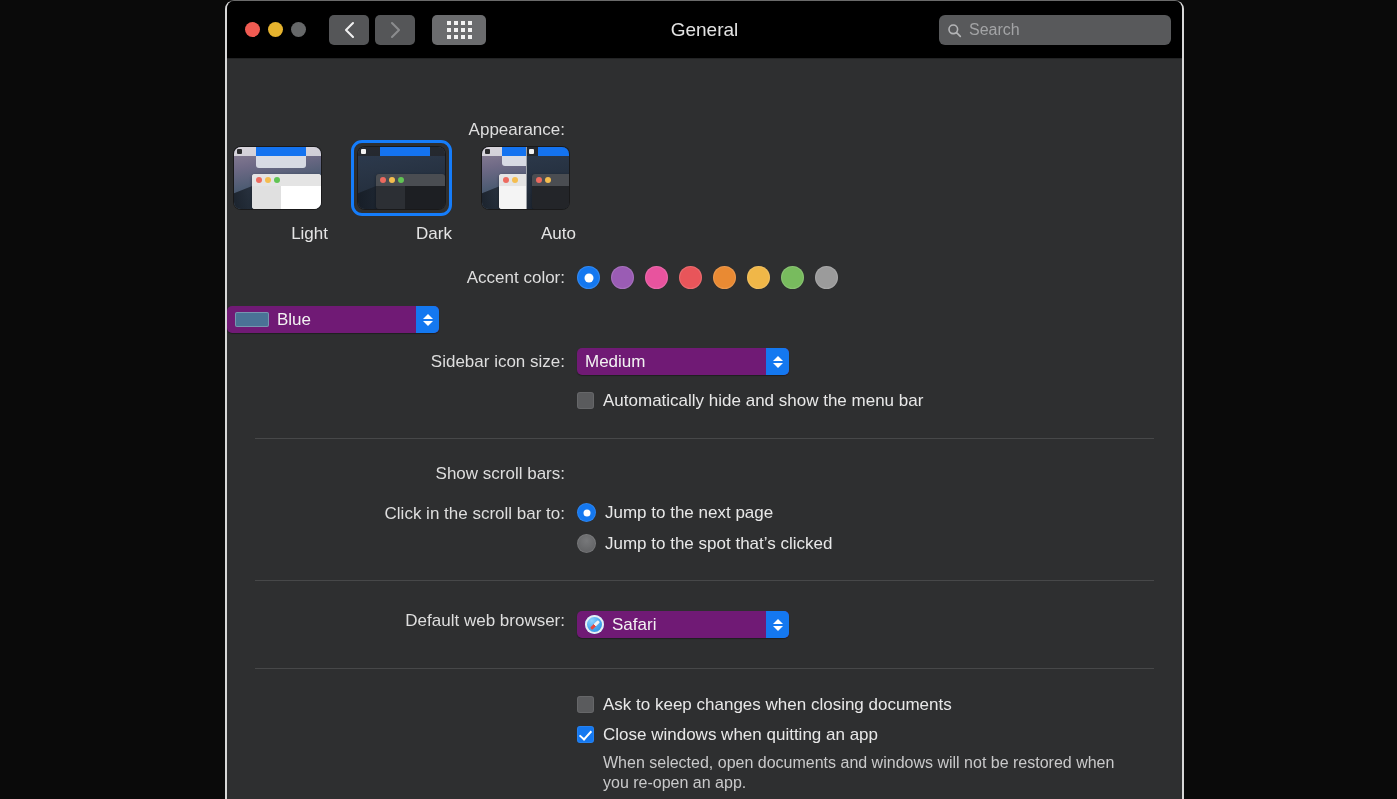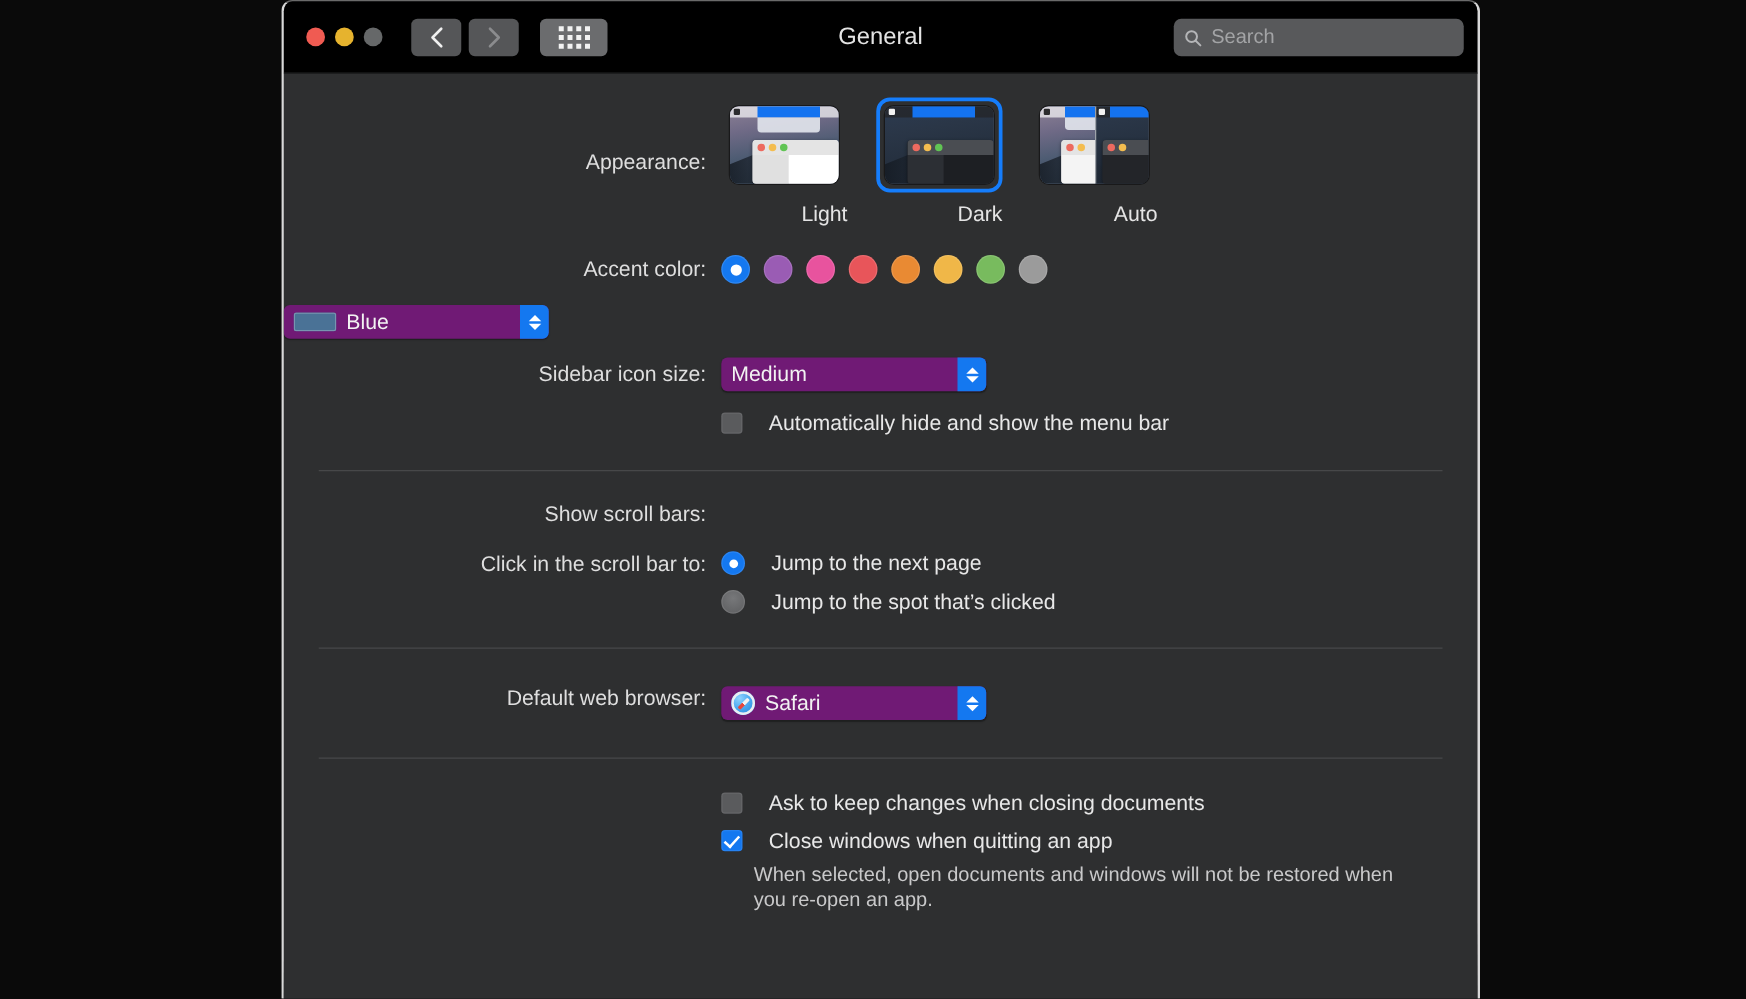--- a/index.html
+++ b/index.html
@@ -72,21 +72,21 @@
   
   #content { position: relative; padding: 0; }
 
   .row { display: flex; align-items: flex-start; }
   .row-label {
     width: 350px; text-align: right; padding-right: 12px;
     font-size: 17px; color: #dedede; flex: none;
   }
 
   
-  #appearance-row { margin-top: 19px; }
+  #appearance-row { margin-top: 19px; flex-direction: column; }
   #appearance-row .row-label { padding-top: 42px; }
   .appearance-options { display: flex; gap: 23px; }
   .appearance-option { width: 101px; display: flex; flex-direction: column; align-items: flex-end; }
   .thumb-wrap { padding: 4px; border-radius: 11px; border: 3px solid transparent; }
   .thumb-wrap.selected { border-color: #157dfb; }
   .thumb {
     width: 87px; height: 62px; border-radius: 7px; overflow: hidden;
     position: relative; background: #4a5668;
     box-shadow: 0 0 0 1px rgba(0,0,0,.45);
   }
@@ -185,21 +185,21 @@
     background: radial-gradient(circle at 50% 35%, #77787a 0%, #5b5c5e 100%);
     box-shadow: inset 0 0 0 1px rgba(255,255,255,.1);
     position: relative; margin-top: 1px;
   }
   .rb.selected { background: #1478f0; }
   .rb.selected::after {
     content: ""; position: absolute; left: 50%; top: 50%;
     transform: translate(-50%,-50%);
     width: 7px; height: 7px; border-radius: 50%; background: #fff;
   }
-  .opt-line { display: flex; align-items: flex-start; gap: 21px; }
+  .opt-line { display: flex; align-items: flex-start; gap: 9px; }
   .opt-line .ol-text { font-size: 17px; color: #e8e8e8; line-height: 21px; }
 
   .divider { height: 1px; background: #474849; margin: 0 28px; }
 
   #menubar-cb-row { margin-top: 15px; }
   #menubar-cb-row .row-label { visibility: hidden; }
 
   #scrollbars-row { margin-top: 23px; }
   #scrollbars-row .row-label { padding-top: 2px; }
   .stack { display: flex; flex-direction: column; gap: 10px; }

